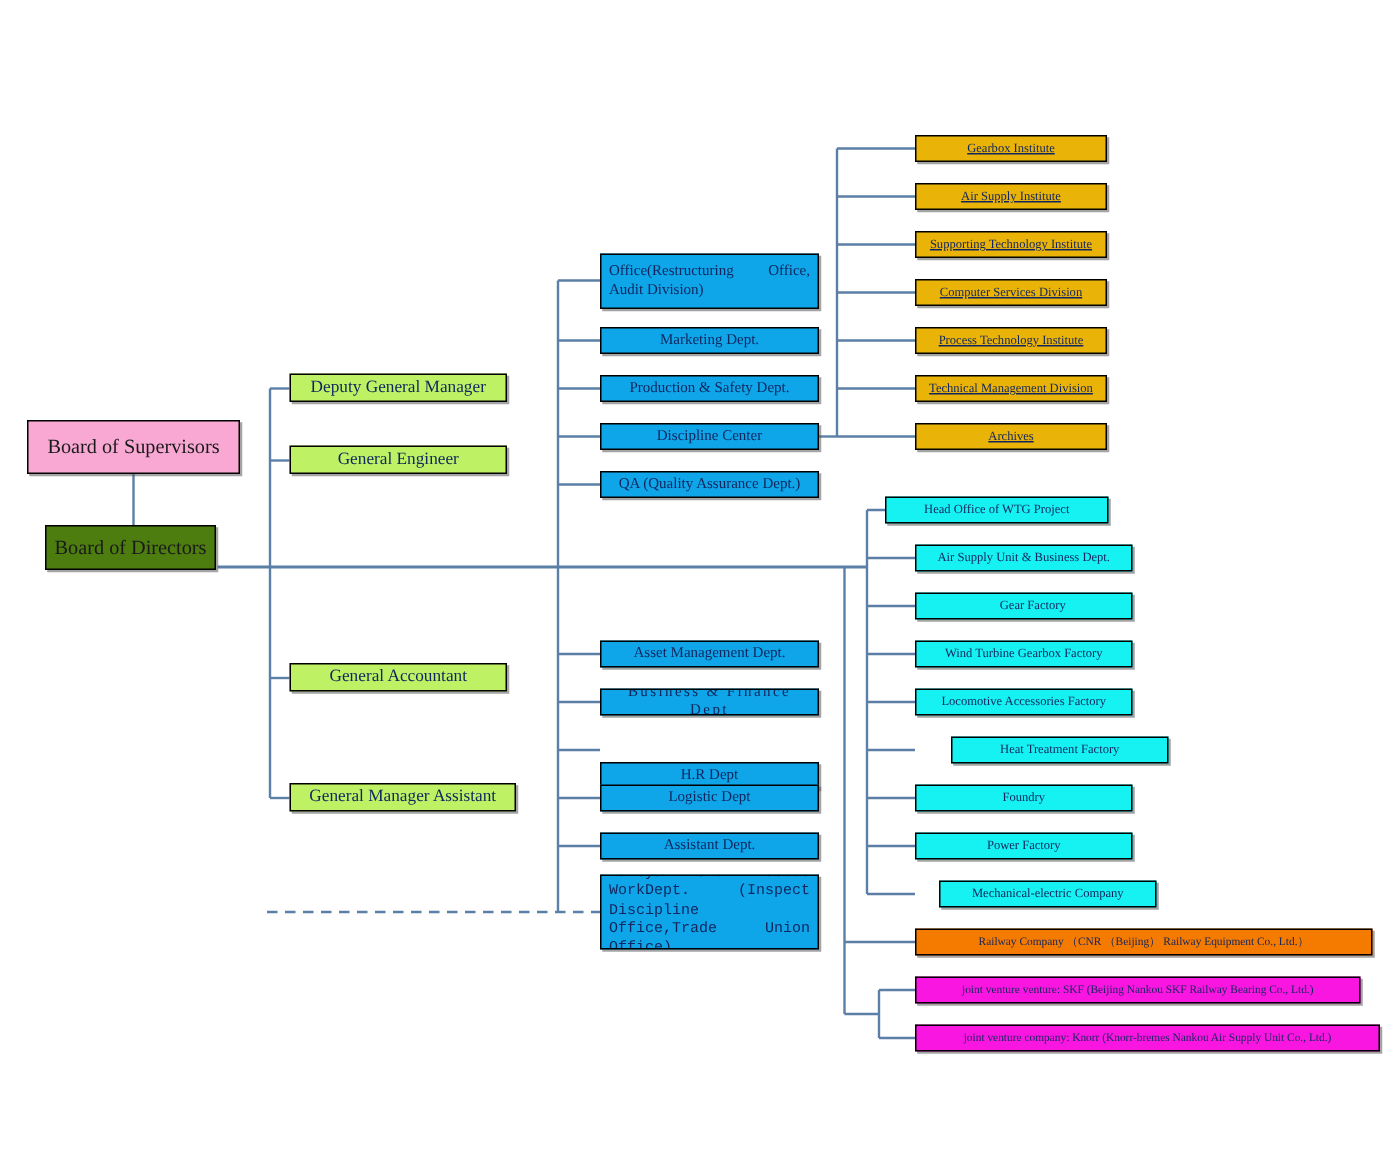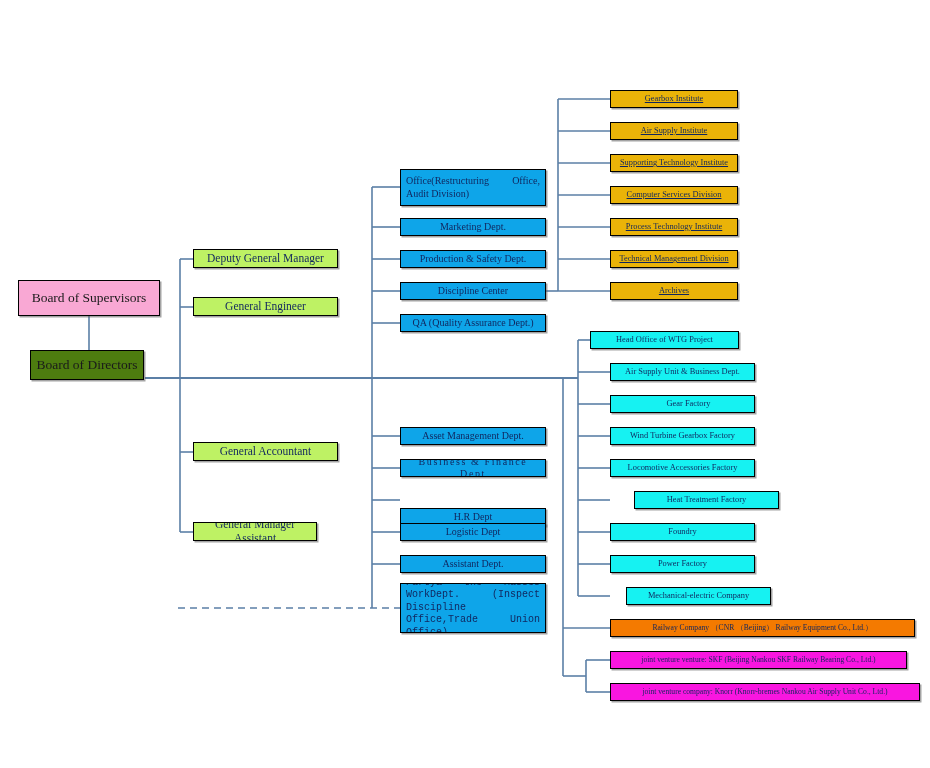--- a/index.html
+++ b/index.html
@@ -148,21 +148,21 @@
 
   <div class="node c-blue f-mid" style="left:193px; top:249px; width:145px; height:19px;">
     <span class="node-text">Deputy General Manager</span>
   </div>
   <div class="node c-blue f-mid" style="left:193px; top:297px; width:145px; height:19px;">
     <span class="node-text">General Engineer</span>
   </div>
   <div class="node c-blue f-mid" style="left:193px; top:442px; width:145px; height:19px;">
     <span class="node-text">General Accountant</span>
   </div>
-  <div class="node c-blue f-mid" style="left:193px; top:522px; width:124px; height:19px;">
+  <div class="node c-blue f-mid" style="left:193px; top:522px; width:151px; height:19px;">
     <span class="node-text">General Manager Assistant</span>
   </div>
 
   <div class="node c-olive f-small" style="left:400px; top:169px; width:146px; height:37px;">
     <span class="node-text justify-text">Office(Restructuring        Office, Audit Division)</span>
   </div>
   <div class="node c-olive f-small" style="left:400px; top:218px; width:146px; height:18px;">
     <span class="node-text">Marketing Dept.</span>
   </div>
   <div class="node c-olive f-small" style="left:400px; top:250px; width:146px; height:18px;">

